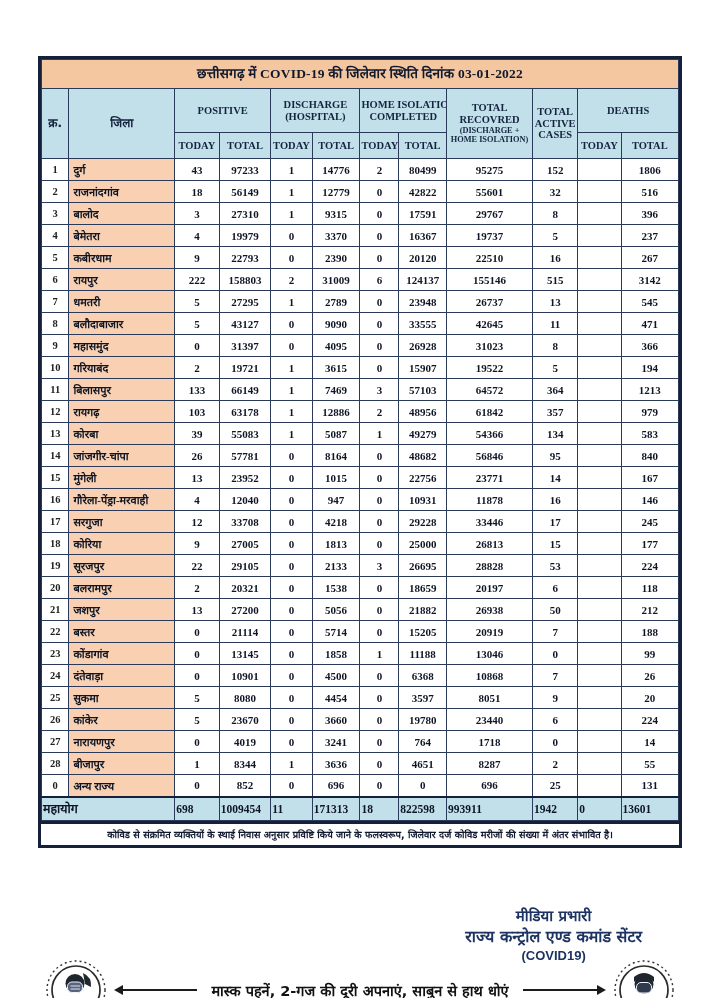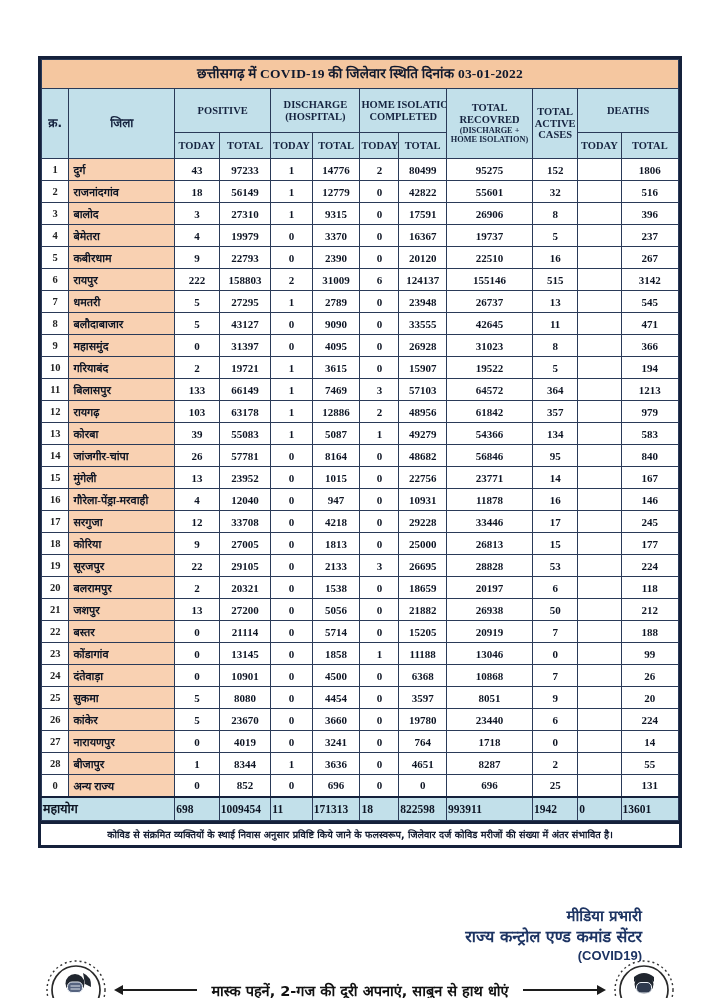--- a/index.html
+++ b/index.html
@@ -37,21 +37,21 @@
     background:#c2e0ea;height:24px;font-family:"Liberation Serif",serif;font-weight:bold;
     font-size:11.5px;text-align:left;border-top:2px solid #15213b;color:#0e1524;
   }
   tfoot td.total-label{font-family:"DejaVu Sans",sans-serif;font-size:12.5px;}
   .footnote{
     border-top:3px solid #15213b;height:21px;display:flex;align-items:center;justify-content:center;
     font-size:9.6px;font-weight:bold;color:#10192e;padding:0 14px;white-space:nowrap;overflow:hidden;
   }
   
   .signature{
-    position:absolute;top:878px;right:78px;text-align:right;color:#1d3463;font-weight:bold;
+    position:absolute;top:878px;right:78px;text-align:center;color:#1d3463;font-weight:bold;
   }
   .signature .sig1{font-size:15px;line-height:1.35;}
   .signature .sig2{font-size:16px;line-height:1.35;}
   .signature .sig3{font-family:"Liberation Sans",sans-serif;font-size:13px;line-height:1.3;}
   
   .banner{
     position:absolute;top:930px;left:44px;width:632px;height:64px;
     display:flex;align-items:center;justify-content:space-between;
   }
   .mask-badge{flex:0 0 auto;width:64px;height:64px;}
@@ -165,21 +165,21 @@
           </tr>
           <tr>
             <td class="sn">3</td>
             <td class="district">बालोद</td>
             <td>3</td>
             <td>27310</td>
             <td>1</td>
             <td>9315</td>
             <td>0</td>
             <td>17591</td>
-            <td>26906</td>
+            <td>29767</td>
             <td>8</td>
             <td></td>
             <td>396</td>
           </tr>
           <tr>
             <td class="sn">4</td>
             <td class="district">बेमेतरा</td>
             <td>4</td>
             <td>19979</td>
             <td>0</td>

